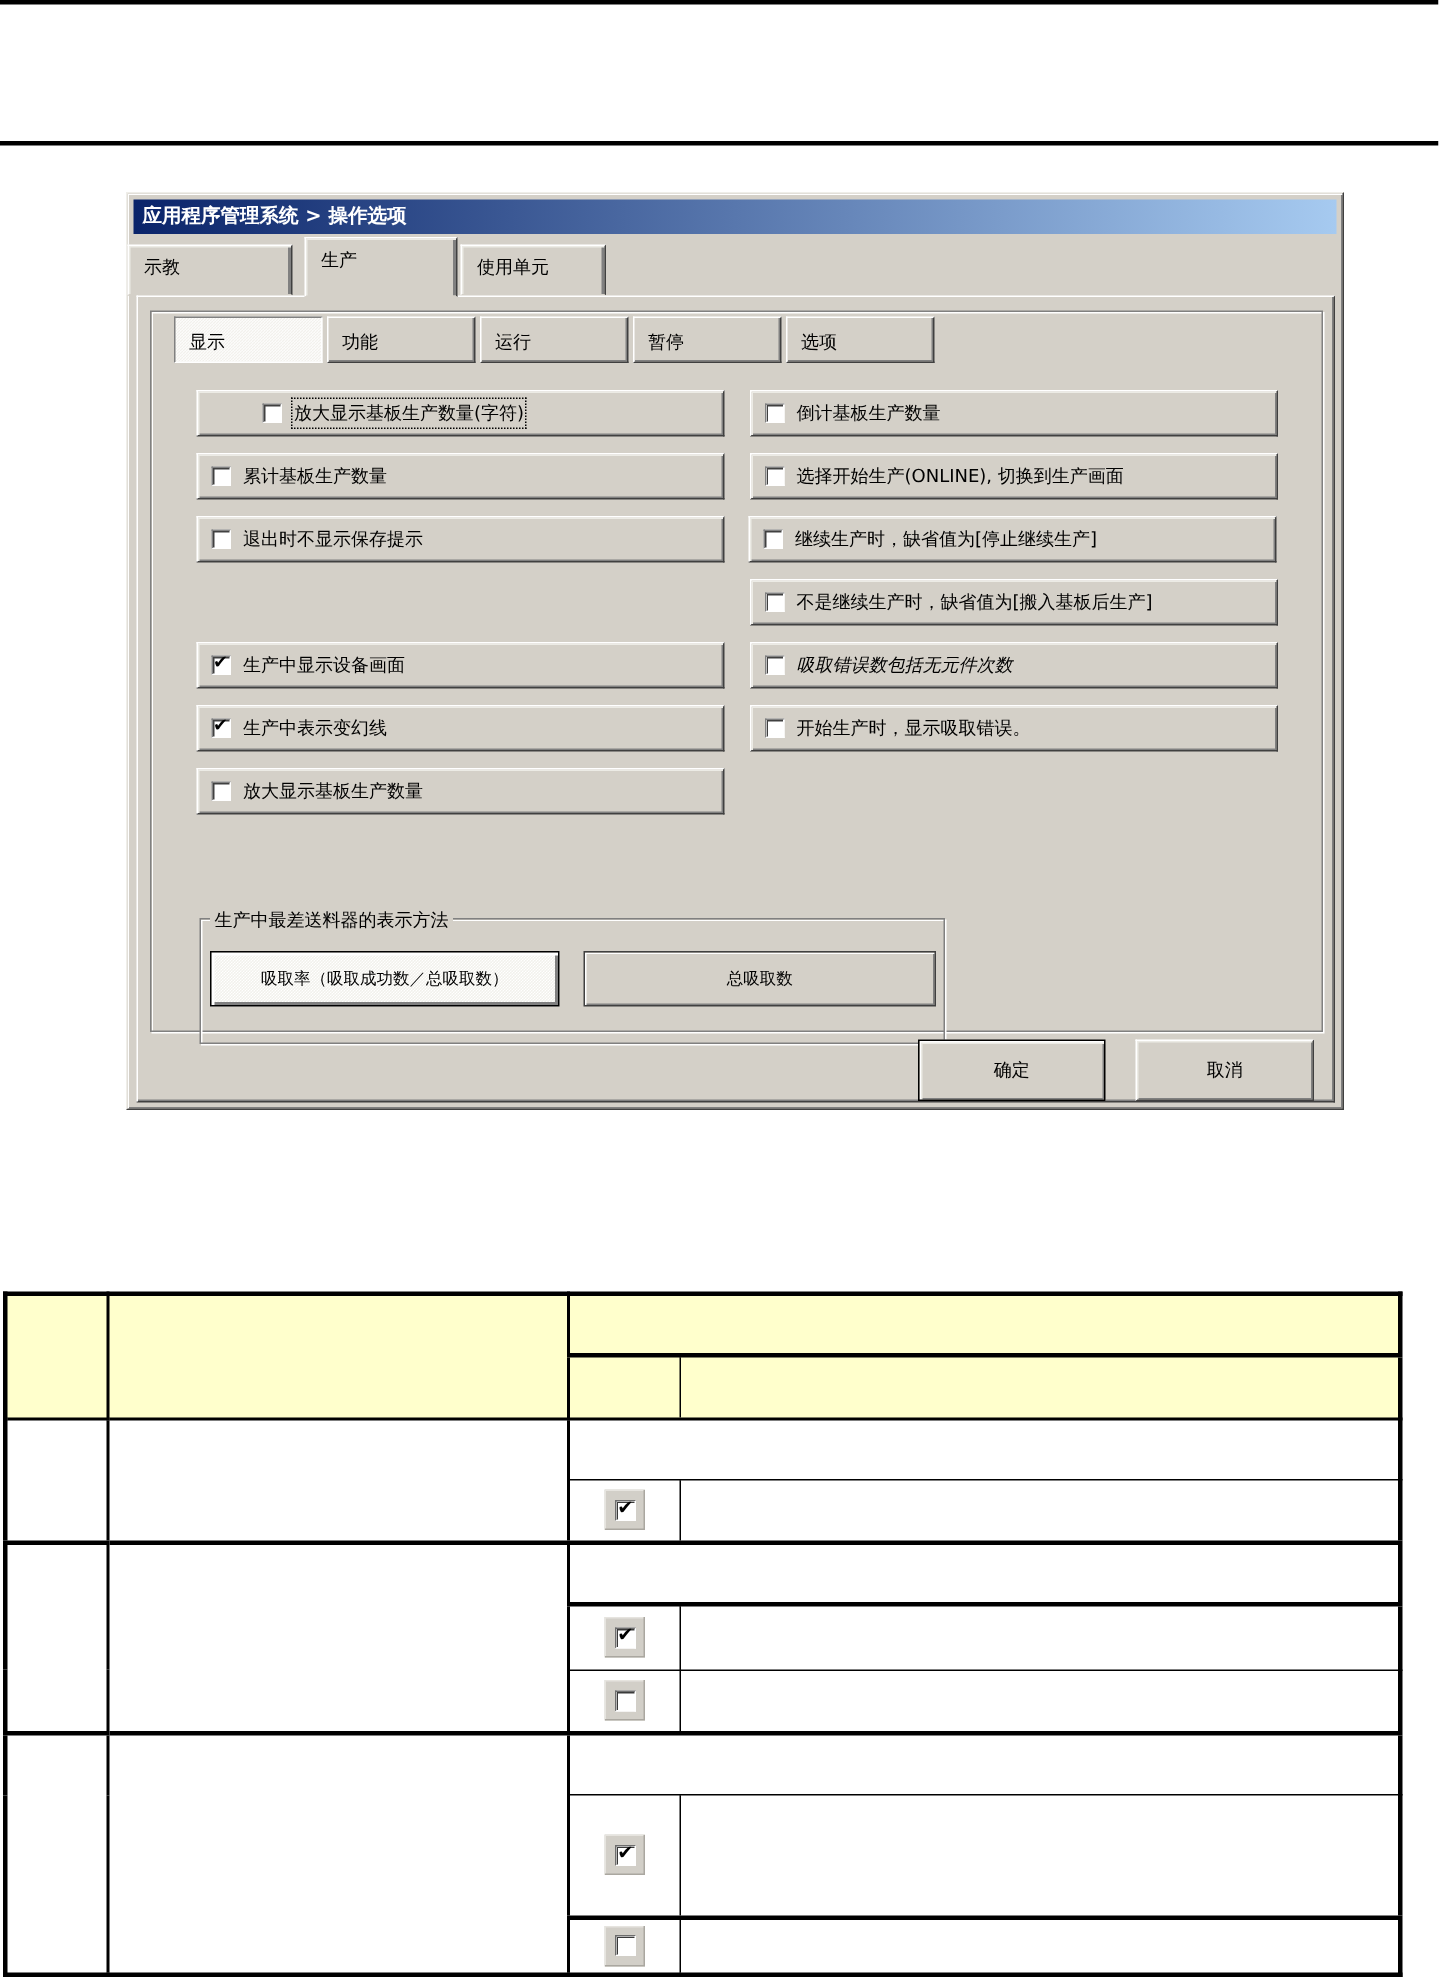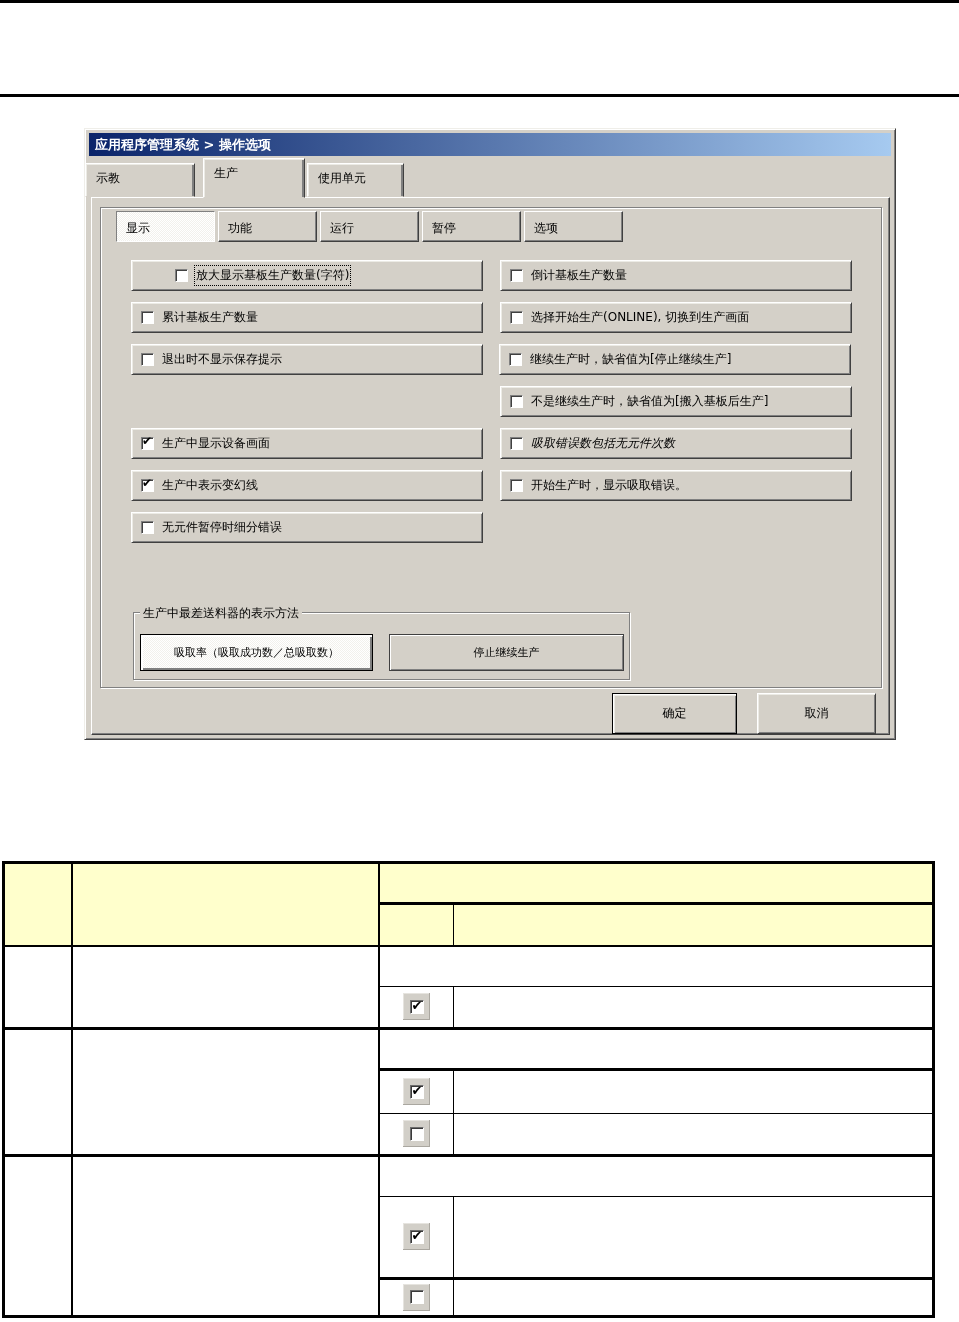--- a/index.html
+++ b/index.html
@@ -49,21 +49,21 @@
            border:1px solid; border-color:#fff #404040 #404040 #fff;
            box-shadow: inset 1px 1px 0 #ecebe5, inset -1px -1px 0 #808080;
            display:flex; align-items:center; }
   .cb { width:13px; height:13px; background:#fff; margin-left:9px; position:relative;
         border:1px solid; border-color:#808080 #fff #fff #808080;
         box-shadow: inset 1px 1px 0 #404040; flex:none; }
   .chk { position:absolute; left:0px; top:-3px; font-size:12px; font-weight:bold; color:#000; line-height:13px; }
   .cbl { font-size:12px; margin-left:8px; white-space:nowrap; }
   .focusrect { outline:1px dotted #000; outline-offset:1px; }
 
-  .groupbox { position:absolute; left:32px; top:404px; width:497px; height:68px;
+  .groupbox { position:absolute; left:32px; top:404px; width:497px; height:84px;
               border:1px solid #808080; box-shadow: 1px 1px 0 #fff, inset 1px 1px 0 #fff; }
   .gb-title { position:absolute; left:6px; top:-8px; background:var(--dialog-bg);
               font-size:12px; padding:0 3px; white-space:nowrap; }
   .gb-btn { position:absolute; top:21px; height:37px; font-size:11px; text-align:center;
             background:var(--dialog-bg); border:1px solid #404040;
             box-shadow: inset 1px 1px 0 #fff, inset -1px -1px 0 #808080;
             line-height:35px; }
   .gb-btn-selected { border:1px solid #000;
             background-color:#f2f1ec;
             background-image:linear-gradient(45deg,#fff 25%,transparent 25%,transparent 75%,#fff 75%),
@@ -160,21 +160,21 @@
           <span class="cbl">生产中显示设备画面</span>
         </div>
         <div class="cbrow" style="left:30px;top:262px;">
           <span class="cb">
               <span class="chk">✔</span>
             </span>
           <span class="cbl">生产中表示变幻线</span>
         </div>
         <div class="cbrow" style="left:30px;top:304px;">
           <span class="cb"></span>
-          <span class="cbl">无元件暂停时细分错误</span>
+          <span class="cbl">放大显示基板生产数量</span>
         </div>
 
         <div class="cbrow" style="left:399px;top:52px;">
           <span class="cb"></span>
           <span class="cbl">倒计基板生产数量</span>
         </div>
         <div class="cbrow" style="left:399px;top:94px;">
           <span class="cb"></span>
           <span class="cbl">选择开始生产(ONLINE), 切换到生产画面</span>
         </div>
@@ -194,21 +194,21 @@
           <span class="cb"></span>
           <span class="cbl">开始生产时，显示吸取错误。</span>
         </div>
 
         <div class="groupbox">
           <span class="gb-title">生产中最差送料器的表示方法</span>
           <div class="gb-btn gb-btn-selected" style="left:6px;width:233px;">
             <span>吸取率（吸取成功数／总吸取数）</span>
           </div>
           <div class="gb-btn" style="left:255px;width:235px;">
-            <span>停止继续生产</span>
+            <span>总吸取数</span>
           </div>
         </div>
       </div>
 
       <div class="dlg-btn dlg-btn-default" style="left:520px;top:495px;width:125px;">
         <span>确定</span>
       </div>
       <div class="dlg-btn" style="left:665px;top:495px;width:119px;">
         <span>取消</span>
       </div>

